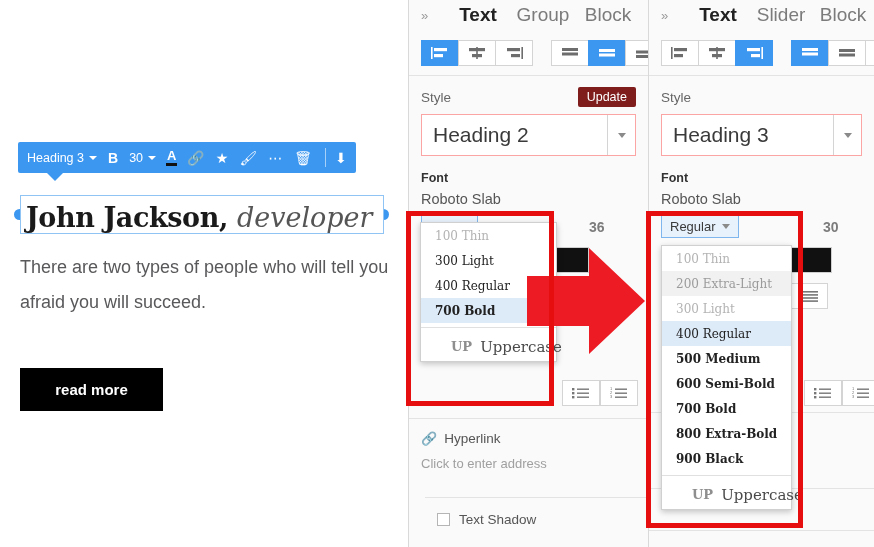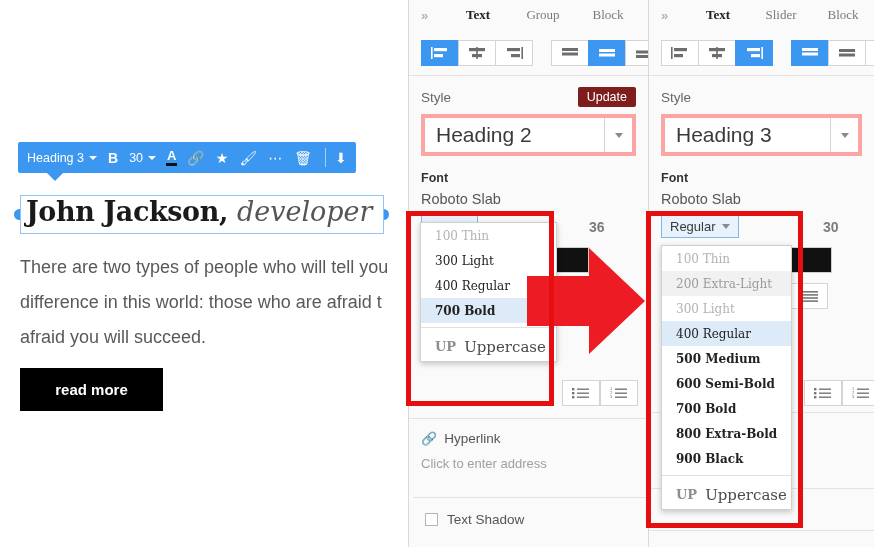--- a/index.html
+++ b/index.html
@@ -56,21 +56,21 @@
     border-right: 8px solid transparent;
     border-top: 8px solid #3c97f1;
   }
 
   
   #headline-box {
     position: absolute; left: 20px; top: 195px;
     width: 364px; height: 39px;
     border: 1px solid #8fc4f4;
     background: #fff;
-    display:flex; align-items:flex-start;
+    display:flex; align-items:flex-end;
     padding-left: 5px;
     overflow: hidden;
   }
   #headline-box .hl {
     font-family: "DejaVu Serif", serif;
     font-size: 27px; font-weight: 700; color: #1a1a1a;
     white-space: nowrap; letter-spacing: -0.4px;
   }
   #headline-box .hl .dev {
     font-weight: 400; font-style: italic; color:#555; letter-spacing: 0px;
@@ -104,21 +104,21 @@
   }
   #panel-mid { left: 408px; width: 240px; }
   #panel-right { left: 648px; width: 226px; }
 
   .panel-tabs {
     height: 30px; display:flex; align-items:center;
     background:#fafafa;
     padding-left: 12px;
   }
   .chev { color:#9a9a9a; font-size:13px; width: 26px; }
-  .tab { font-size: 13px; color:#7b7b7b; margin-right: 0; text-align:center;font-family:Liberation Serif, serif; }
+  .tab { font-size: 19px; color:#7b7b7b; margin-right: 0; text-align:center; }
   .tab.active { color:#222; font-weight:700; }
   #panel-mid .tab-1 { width: 62px; }
   #panel-mid .tab-2 { width: 68px; }
   #panel-mid .tab-3 { width: 62px; }
   #panel-right .tab-1 { width: 62px; }
   #panel-right .tab-2 { width: 64px; }
   #panel-right .tab-3 { width: 60px; }
 
   .align-row {
     height: 46px; display:flex; align-items:center;
@@ -142,21 +142,21 @@
     display:flex; align-items:center; justify-content:space-between;
     height: 34px; margin-top: 4px;
   }
   .sec-head .lbl { font-size: 13.5px; color:#666; }
   .update-btn {
     background:#7f1d1d; color:#fff; font-size:12.5px;
     padding: 3px 9px; border-radius:2px; font-weight:400;
   }
   .style-select {
     position:relative;
-    height: 42px; border:4px solid #fca5a5; background:#fff;
+    height: 42px; border:1px solid #fca5a5; background:#fff;
     display:flex; align-items:center;
   }
   .style-select .val {
     flex:1; font-size: 21px; color:#3a3a3a; padding-left: 11px;
     font-family: "Liberation Sans", sans-serif;
   }
   .style-select .dd {
     width: 28px; height:100%;
     border-left:1px solid #d4d4d4;
     display:flex; align-items:center; justify-content:center;
@@ -209,21 +209,21 @@
   .wmenu .wi {
     height: 25px; display:flex; align-items:center;
     padding-left: 14px; font-size: 12px; color:#222;
     white-space: nowrap;
   }
   .wmenu .wi.dim { color:#b3b3b3; }
   .wmenu .wi.dim2 { color:#9b9b9b; background:#f1f1f1; }
   .wmenu .wi.sel { background:#ddeaf8; }
   .wmenu .sep { height:1px; background:#e0e0e0; margin: 4px 0; }
   .wmenu .upper {
-    height: 29px; display:flex; align-items:center; padding-left: 14px;
+    height: 29px; display:flex; align-items:center; padding-left: 30px;
     font-size: 15px; color:#4a4a4a;
   }
   .wmenu .upper .up {
     color:#8e8e8e; font-size:13px; margin-right:8px; font-weight:700;
   }
 
   
   .redbox {
     position:absolute; border: 5px solid #e60e0e; z-index: 40; pointer-events:none;
   }
@@ -279,21 +279,20 @@
 
     <div id="handle-l" class="handle"></div>
     <div id="handle-r" class="handle"></div>
 
     <div id="headline-box">
       <div class="hl"><span>John Jackson,</span> <span class="dev">developer</span></div>
     </div>
 
     <div id="body-copy">
       <div>There are two types of people who will tell you</div>
-      <div>difference in this world: those who are afraid t</div>
       <div>afraid you will succeed.</div>
     </div>
 
     <div id="read-more">read more</div>
   </div>
 
   <div class="panel" id="panel-mid">
 
     <div class="panel-tabs">
       <span class="chev">»</span>
@@ -408,21 +407,21 @@
     </div>
 
     <div class="hl-sec" style="position:absolute; left:0; right:0; top:418px;">
       <div class="hl-title">
         <span class="link-ico">🔗</span>
         <span>Hyperlink</span>
       </div>
       <div class="hl-sub">Click to enter address</div>
     </div>
 
-    <div class="shadow-sec" style="position:absolute; left:4px; right:0; top:497px;">
+    <div class="shadow-sec" style="position:absolute; left:16px; right:0; top:497px;">
       <span class="chk"></span>
       <span class="shadow-lbl">Text Shadow</span>
     </div>
 
     <div class="wmenu" id="mid-menu" style="left:11px; top:222px; width:137px;">
       <div class="wi dim">100 Thin</div>
       <div class="wi">300 Light</div>
       <div class="wi">400 Regular</div>
       <div class="wi sel" style="font-weight:700;">700 Bold</div>
       <div class="sep"></div>

